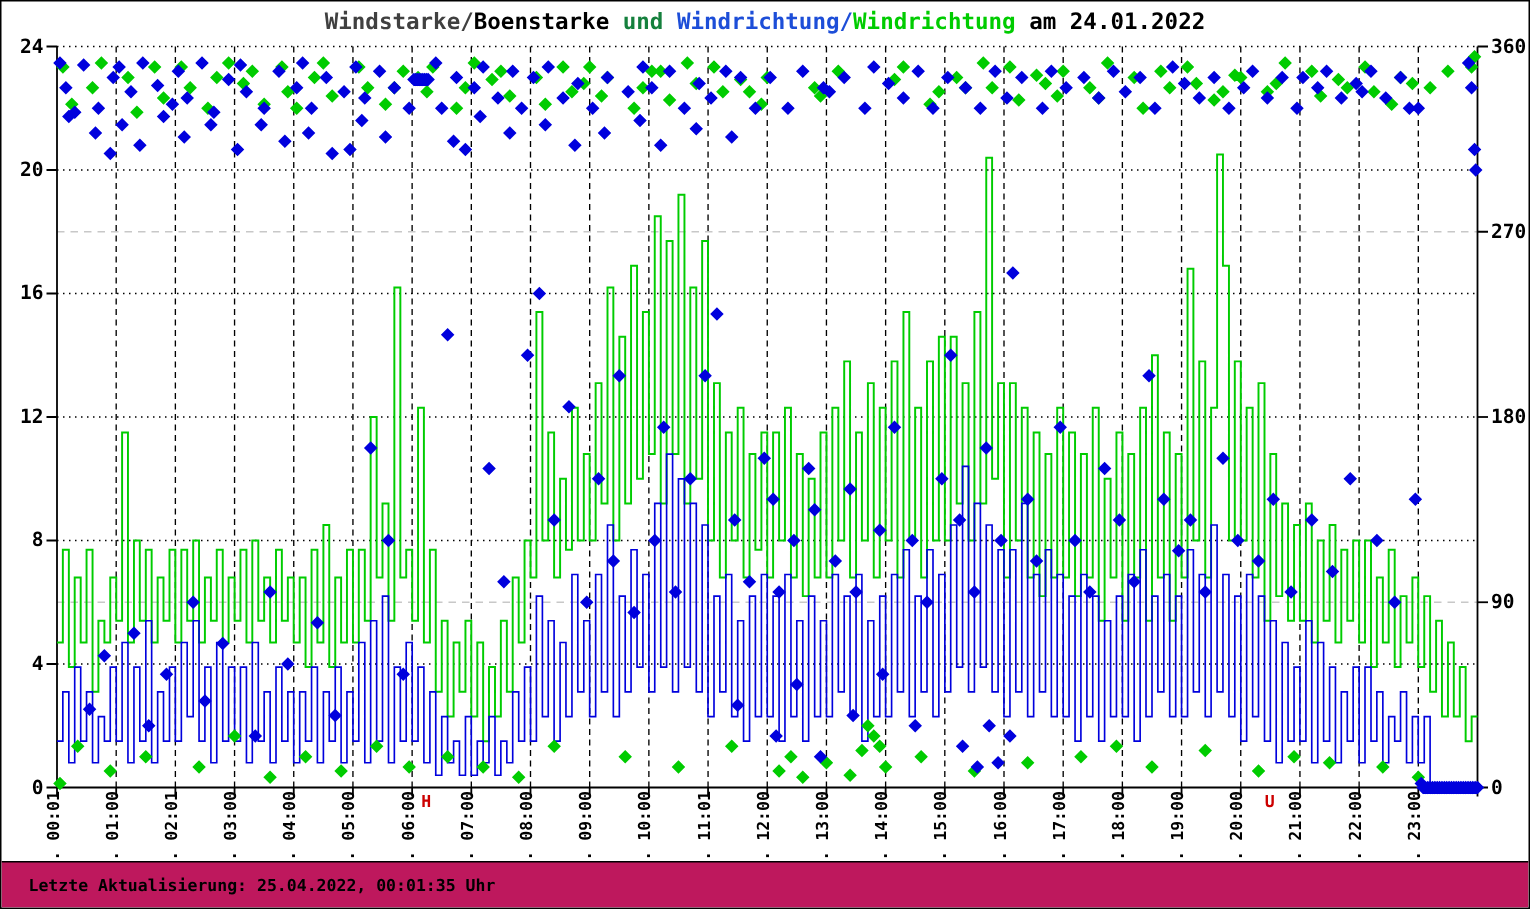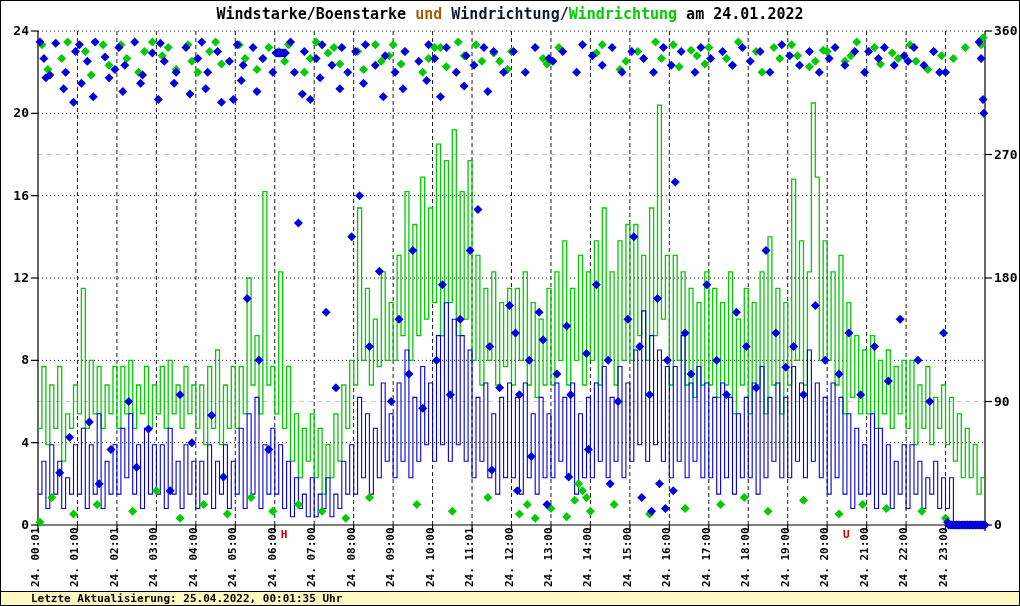--- a/index.html
+++ b/index.html
@@ -1,27 +1,27 @@
 <!DOCTYPE html>
 <html><head>
 <meta charset="utf-8">
 <style>
   html,body{margin:0;padding:0;background:#fff;font-family:"DejaVu Sans Mono",monospace;}
   .page{position:relative;width:1020px;height:606px;box-sizing:border-box;border:1px solid #000;background:#fff;overflow:hidden;}
   .title{position:absolute;top:4px;left:0;width:100%;text-align:center;font-size:15px;font-weight:bold;white-space:pre;z-index:2;}
   .chart-svg{position:absolute;top:0;left:0;}
-  .footer{position:absolute;left:0;right:0;bottom:0;height:14px;border-top:1px solid #000;background:#fef9c3;
+  .footer{position:absolute;left:0;right:0;bottom:0;height:31px;border-top:1px solid #000;background:#be185d;
           display:flex;justify-content:space-between;align-items:center;
-          font-size:11px;font-weight:bold;padding:0 6px 0 30px;box-sizing:border-box;z-index:2;}
+          font-size:11px;font-weight:bold;padding:0 6px 0 18px;box-sizing:border-box;z-index:2;}
 </style>
 </head>
 <body>
 
 <div class="page">
-  <div class="title"><span style="color: #000000;">Windstarke/</span><span style="color: #000000;">Boenstarke</span><span style="color: #a16207;"> und </span><span style="color: #0f172a;">Windrichtung/</span><span style="color: rgb(0, 204, 0);">Windrichtung</span><span style="color: rgb(0, 0, 0);"> am 24.01.2022</span></div>
+  <div class="title"><span style="color: #404040;">Windstarke/</span><span style="color: #000000;">Boenstarke</span><span style="color: #15803d;"> und </span><span style="color: #1d4ed8;">Windrichtung/</span><span style="color: rgb(0, 204, 0);">Windrichtung</span><span style="color: rgb(0, 0, 0);"> am 24.01.2022</span></div>
   <svg class="chart-svg" id="chart" width="1020" height="588" viewBox="0 0 1020 588">
       <g>
         <line x1="37" y1="400.5" x2="984" y2="400.5" stroke="#c8c8c8" stroke-width="1" stroke-dasharray="5,4"></line>
         <line x1="37" y1="153.5" x2="984" y2="153.5" stroke="#c8c8c8" stroke-width="1" stroke-dasharray="5,4"></line>
       </g>
       <g>
         <line x1="37" y1="441.6666666666667" x2="984" y2="441.6666666666667" stroke="#000000" stroke-width="0.9" stroke-dasharray="1,3"></line>
         <line x1="37" y1="359.33333333333337" x2="984" y2="359.33333333333337" stroke="#000000" stroke-width="0.9" stroke-dasharray="1,3"></line>
         <line x1="37" y1="277" x2="984" y2="277" stroke="#000000" stroke-width="0.9" stroke-dasharray="1,3"></line>
         <line x1="37" y1="194.66666666666669" x2="984" y2="194.66666666666669" stroke="#000000" stroke-width="0.9" stroke-dasharray="1,3"></line>

